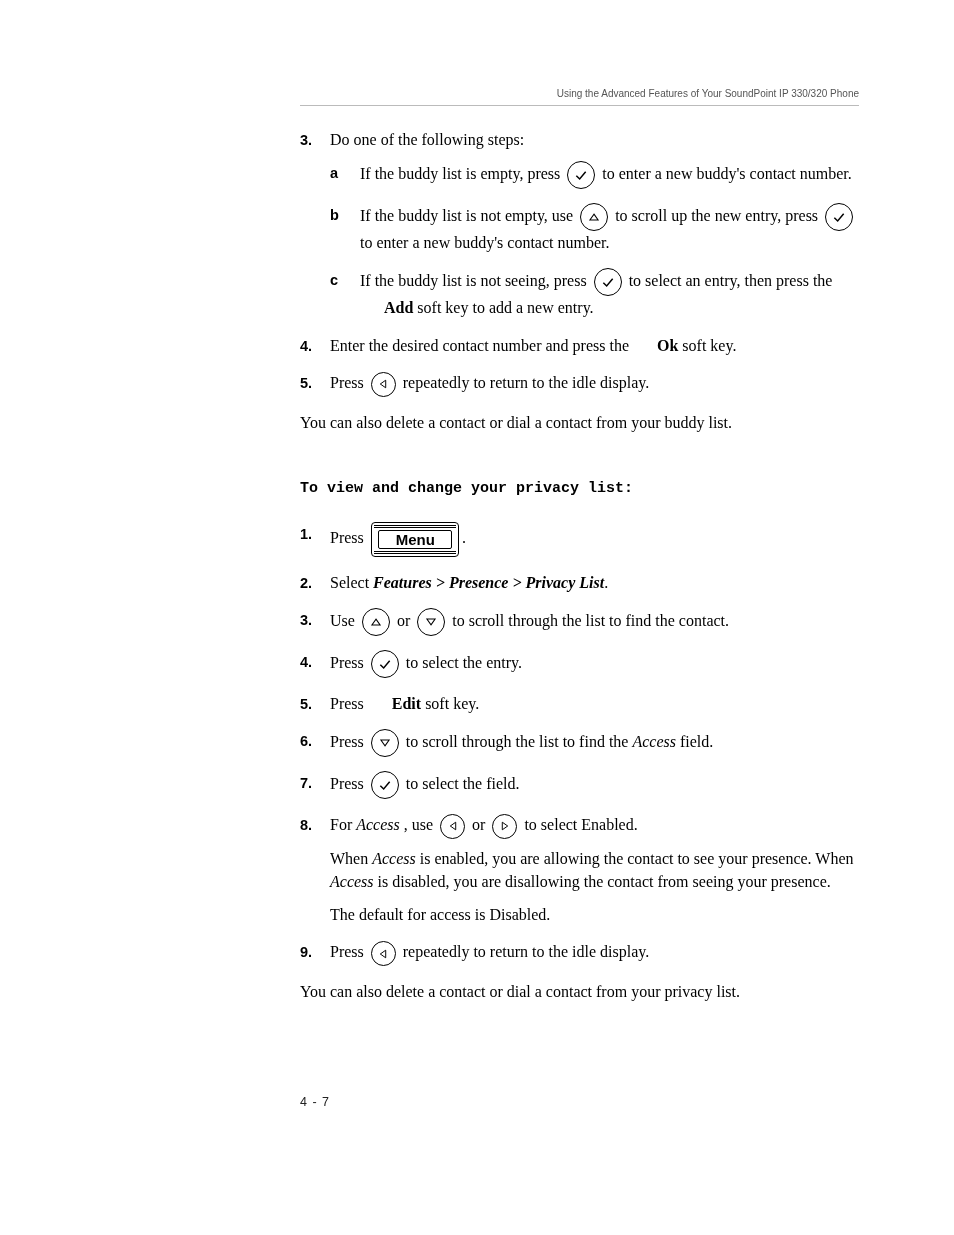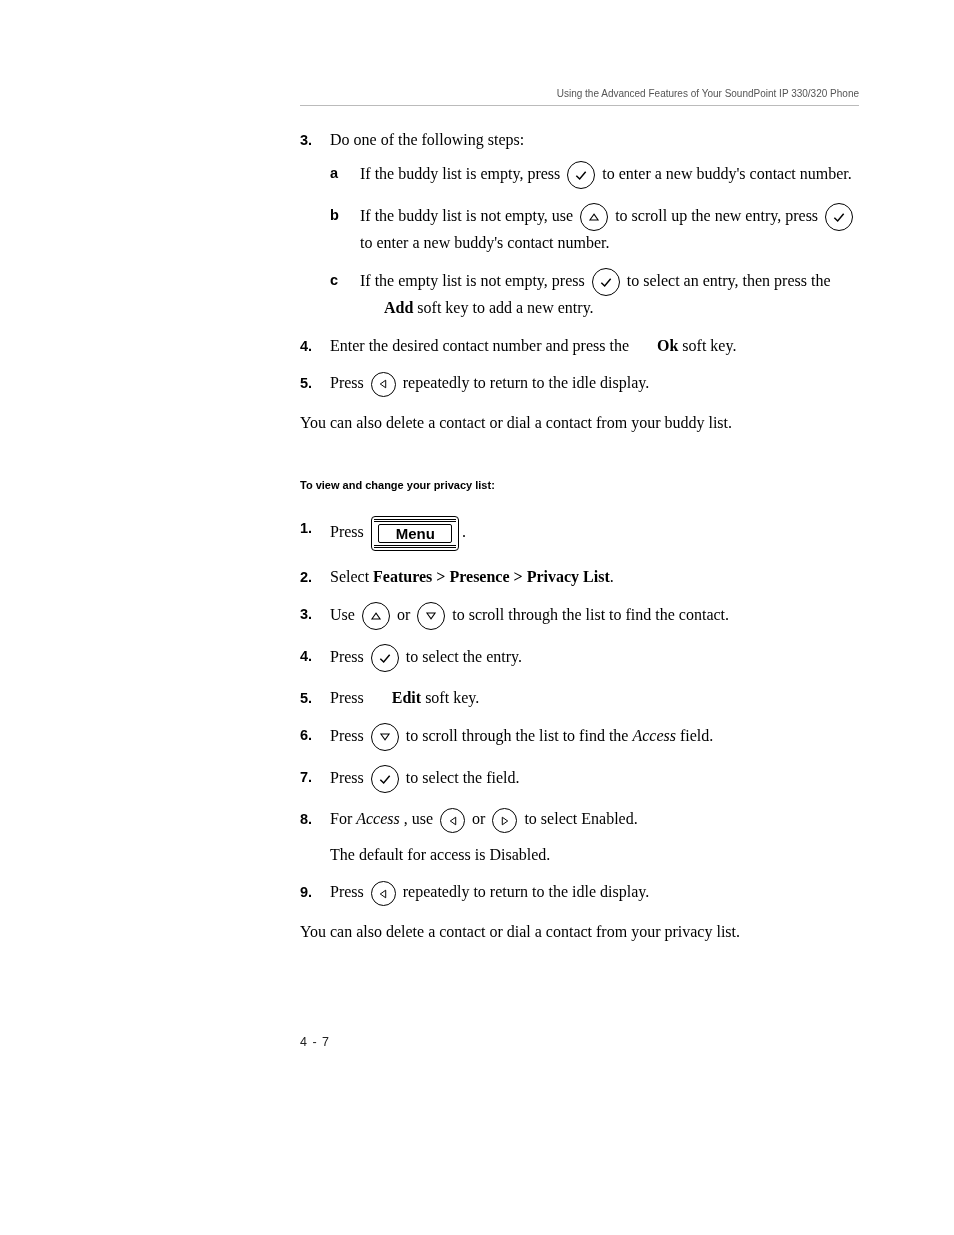--- a/index.html
+++ b/index.html
@@ -10,22 +10,22 @@
   .content { font-size: 16px; line-height: 1.45; }
   ol.main-list { list-style: none; counter-reset: main; }
   ol.main-list > li { counter-increment: main; position: relative; padding-left: 30px; margin-bottom: 14px; }
   ol.main-list > li::before { content: counter(main) "."; font-family: "Helvetica Neue", Helvetica, Arial, sans-serif; font-weight: 700; font-size: 14.5px; position: absolute; left: 0; top: 2px; }
   ol.sub-list { list-style: none; counter-reset: sub; margin-top: 10px; }
   ol.sub-list > li { counter-increment: sub; position: relative; padding-left: 30px; margin-bottom: 14px; }
   ol.sub-list > li::before { content: counter(sub, lower-alpha); font-family: "Helvetica Neue", Helvetica, Arial, sans-serif; font-weight: 700; font-size: 14.5px; position: absolute; left: 0; top: 2px; }
   p.body-text { margin: 10px 0 10px 0; }
   .bold { font-weight: 700; margin-left: 24px; }
   .italic { font-style: italic; }
-  .bolditalic { font-weight: 700; }
-  h4.section-subhead { font-family: Liberation Sans, sans-serif; font-weight: 700; font-size: 11px; margin: 44px 0 22px 0; }
+  .bolditalic { font-style: italic; font-weight: 700; }
+  h4.section-subhead { font-family: Liberation Mono, monospace; font-weight: 700; font-size: 15px; margin: 44px 0 22px 0; }
   a.link { color: #1155cc; text-decoration: none; }
   .page-foot { font-family: "Helvetica Neue", Helvetica, Arial, sans-serif; font-size: 12.5px; color: #222; text-align: left; margin-top: 90px; letter-spacing: 1px; }
 
   
   .key-icon { display: inline-block; width: 28px; height: 28px; border: 1.6px solid #000; border-radius: 50%; position: relative; vertical-align: middle; margin: 0 3px; }
   .key-icon svg { position: absolute; left: 50%; top: 50%; transform: translate(-50%, -50%); }
   .key-icon.small { width: 25px; height: 25px; }
   .menu-key { display: inline-block; vertical-align: middle; margin: 0 3px; }
   .menu-key .outer { border: 1.5px solid #000; border-radius: 4px; padding: 2px 2px; display: inline-block; background: #fff; }
   .menu-key .ridge { border-top: 3px double #000; border-bottom: 3px double #000; padding: 0 4px; display: inline-block; }
@@ -75,21 +75,21 @@
           <span class="key-icon"><svg width="14" height="14">
                 <use href="#sym-up"></use>
               </svg></span>
           <span> to scroll up the new entry, press </span>
           <span class="key-icon"><svg width="16" height="16">
                 <use href="#sym-check"></use>
               </svg></span>
           <span> to enter a new buddy's contact number.</span>
         </li>
         <li>
-          <span>If the empty list is not empty, press </span>
+          <span>If the buddy list is not seeing, press </span>
           <span class="key-icon"><svg width="16" height="16">
                 <use href="#sym-check"></use>
               </svg></span>
           <span> to select an entry, then press the </span>
           <span class="bold">Add</span>
           <span> soft key to add a new entry.</span>
         </li>
       </ol>
     </li>
 
@@ -174,20 +174,27 @@
       <span class="italic">Access</span>
       <span>, use </span>
       <span class="key-icon small"><svg width="13" height="13">
             <use href="#sym-left"></use>
           </svg></span>
       <span> or </span>
       <span class="key-icon small"><svg width="13" height="13">
             <use href="#sym-right"></use>
           </svg></span>
       <span> to select Enabled.</span>
+      <p class="body-text" style="margin-top:8px;">
+        <span>When </span>
+        <span class="italic">Access</span>
+        <span> is enabled, you are allowing the contact to see your presence. When </span>
+        <span class="italic">Access</span>
+        <span> is disabled, you are disallowing the contact from seeing your presence.</span>
+      </p>
       <p class="body-text">The default for access is Disabled.</p>
     </li>
 
     <li>
       <span>Press </span>
       <span class="key-icon small"><svg width="13" height="13">
             <use href="#sym-left"></use>
           </svg></span>
       <span> repeatedly to return to the idle display.</span>
     </li>

